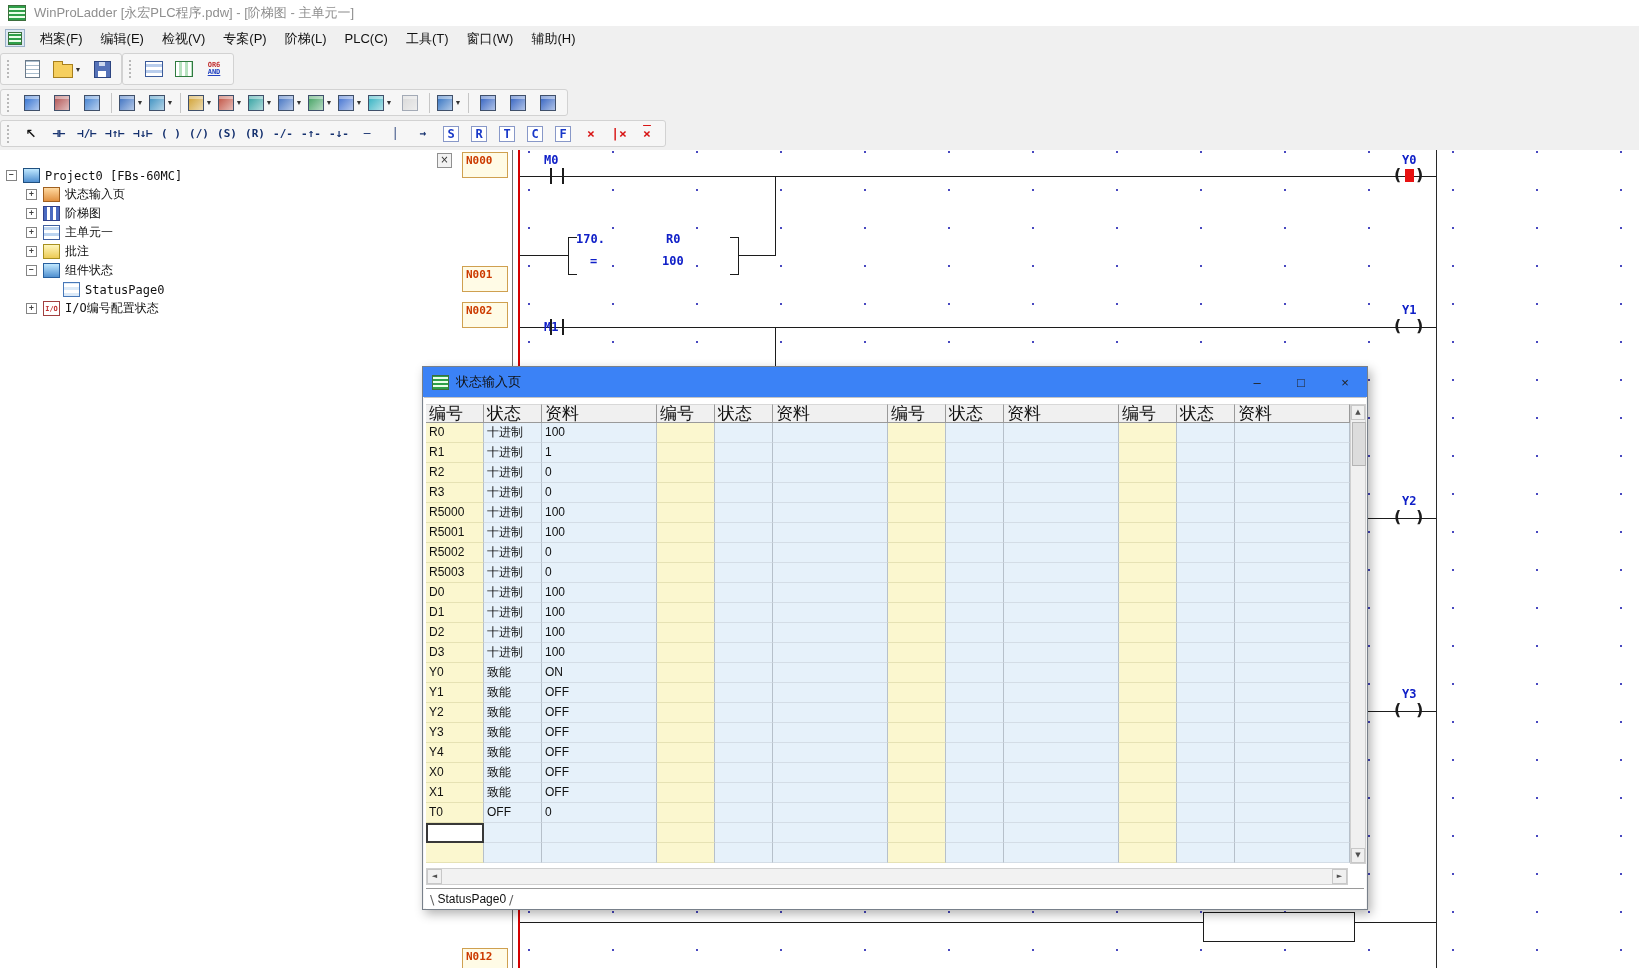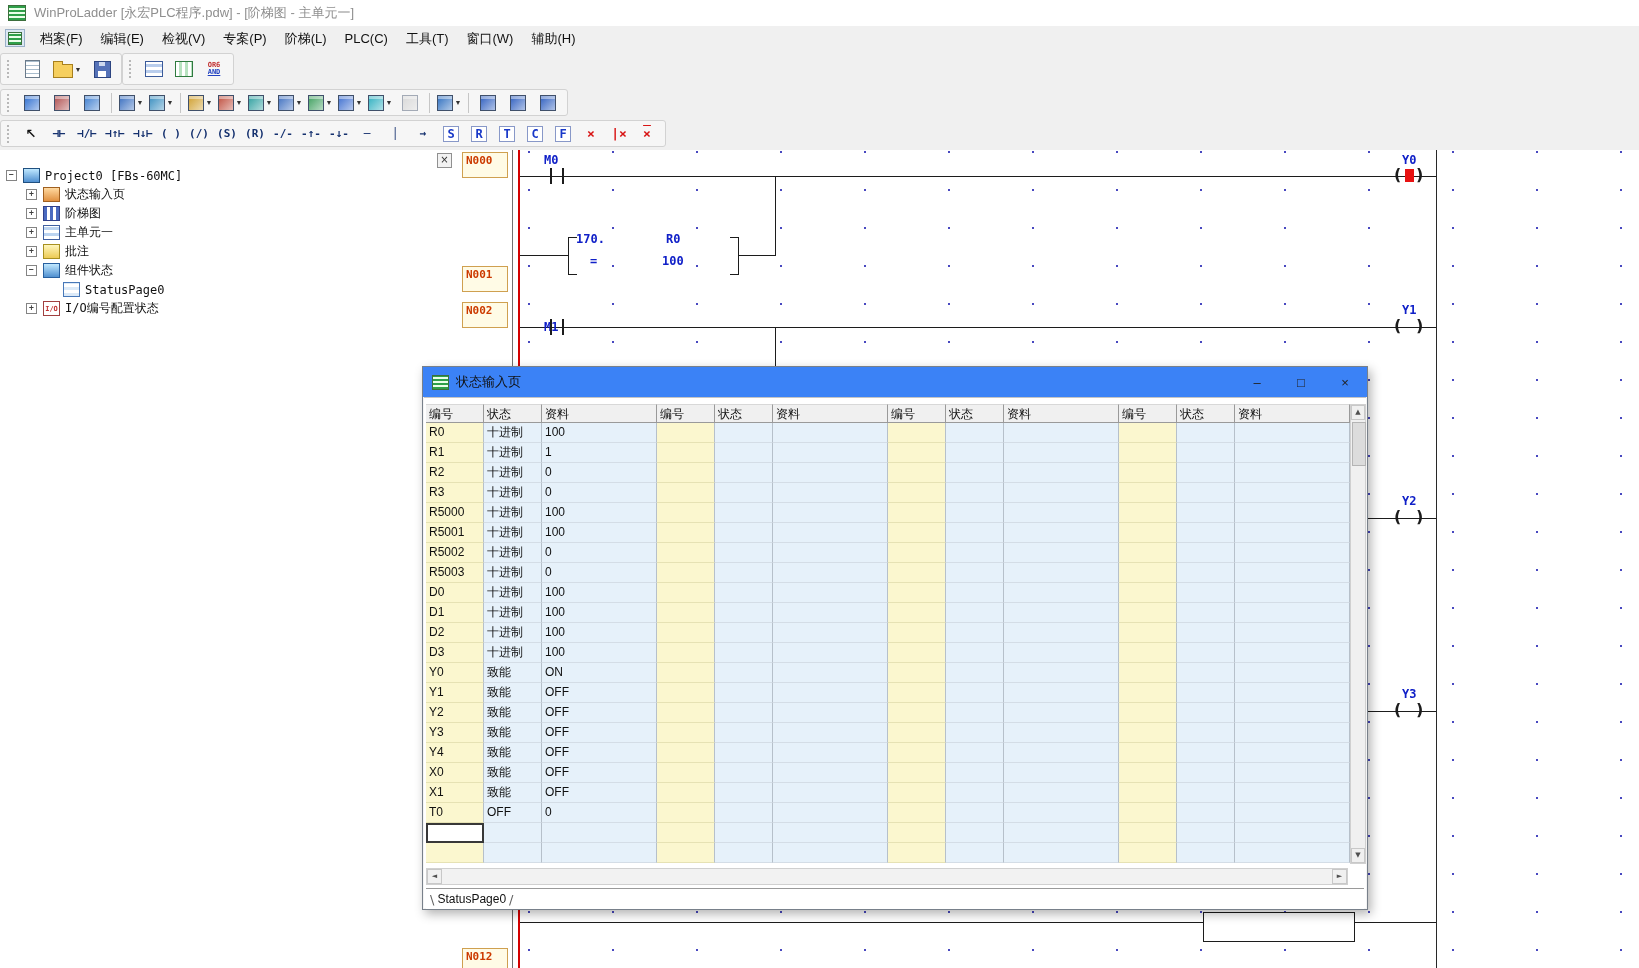--- a/index.html
+++ b/index.html
@@ -100,21 +100,21 @@
   .dlg-icon{width:15px;height:13px;margin:0 7px 0 9px;border:1px solid #3c6e3c;
     background:repeating-linear-gradient(0deg,#2fa04a 0 2px,#eaffea 2px 4px);}
   .dlg-title{font-size:13px;color:#111;}
   .dlg-btns{margin-left:auto;display:flex;height:100%;}
   .wbtn{width:44px;height:100%;display:flex;align-items:center;justify-content:center;font-size:13px;color:#222;}
   .dlg-client{position:absolute;left:1px;right:1px;top:30px;bottom:1px;background:#fff;border-top:1px solid #c4c4c4;}
   .thead,.trow{display:flex;}
   .thead{position:absolute;left:2px;top:6px;height:19px;}
   .tbody{position:absolute;left:2px;top:25px;}
   .hcell{box-sizing:border-box;height:19px;background:#f0f0f0;border-right:1px solid #9a9a9a;border-bottom:1px solid #9a9a9a;border-top:1px solid #d8d8d8;
-    font-size:12px;line-height:18px;padding-left:3px;color:#101010;}
+    font-size:17px;line-height:18px;padding-left:3px;color:#101010;}
   .tcell{box-sizing:border-box;height:20px;font-size:12px;line-height:19px;padding-left:3px;color:#101010;
     border-right:1px solid #b6c0ca;border-bottom:1px solid #d4dde6;overflow:hidden;white-space:nowrap;}
   .c0{width:58px;} .c1{width:58px;} .c2{width:115px;}
   .tcell.yellow{background:#fbf7cf;border-bottom-color:#e6e2b4;}
   .tcell.blue{background:#e6f1fa;}
   .tcell.sel{outline:2px solid #383838;outline-offset:-2px;background:#fff;}
   .vscroll{position:absolute;right:0;top:6px;width:16px;height:460px;background:#f0f0f0;border:1px solid #d0d0d0;box-sizing:border-box;}
   .sbtn{position:absolute;left:0;width:14px;height:15px;background:#f0f0f0;border:1px solid #c8c8c8;
     font:7px/13px "DejaVu Sans",sans-serif;text-align:center;color:#505050;box-sizing:border-box;}
   .vthumb{position:absolute;left:1px;top:17px;width:12px;height:42px;background:#dcdcdc;border:1px solid #b4b4b4;}

